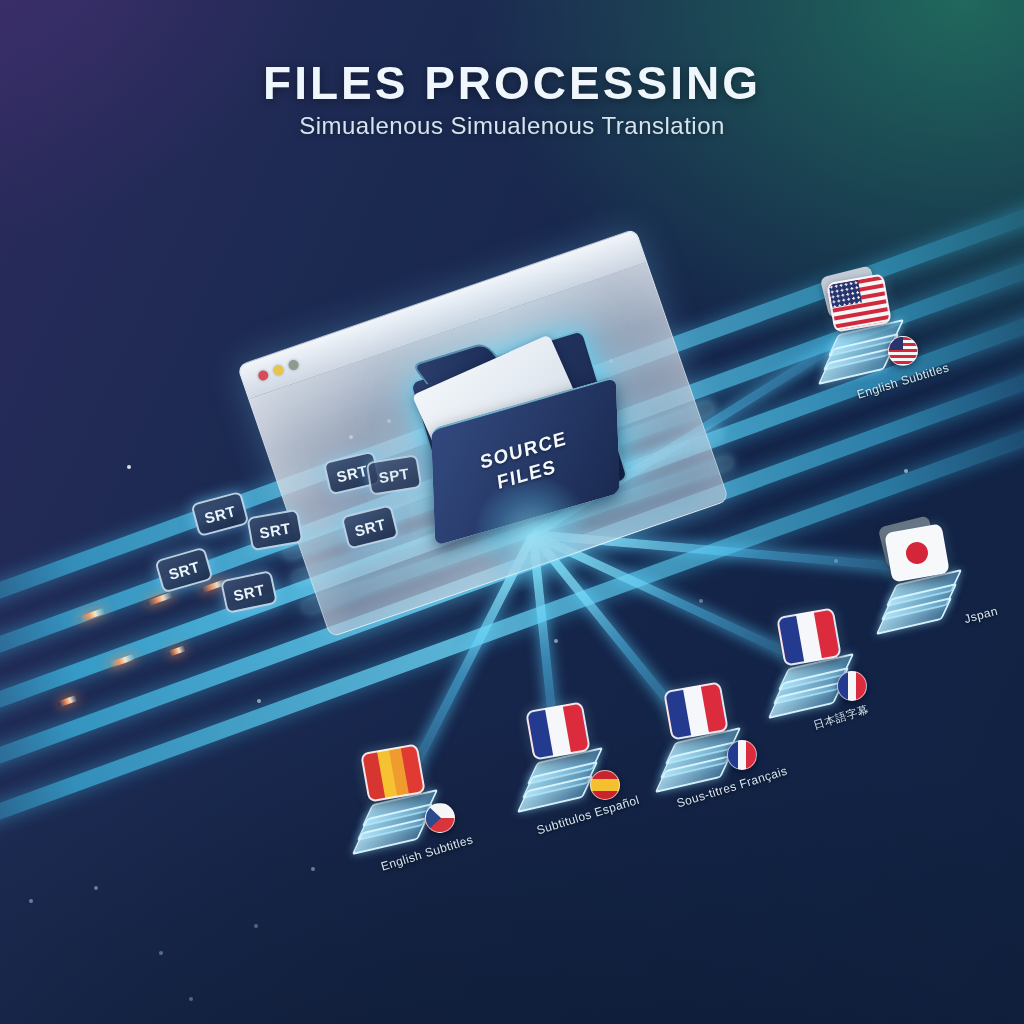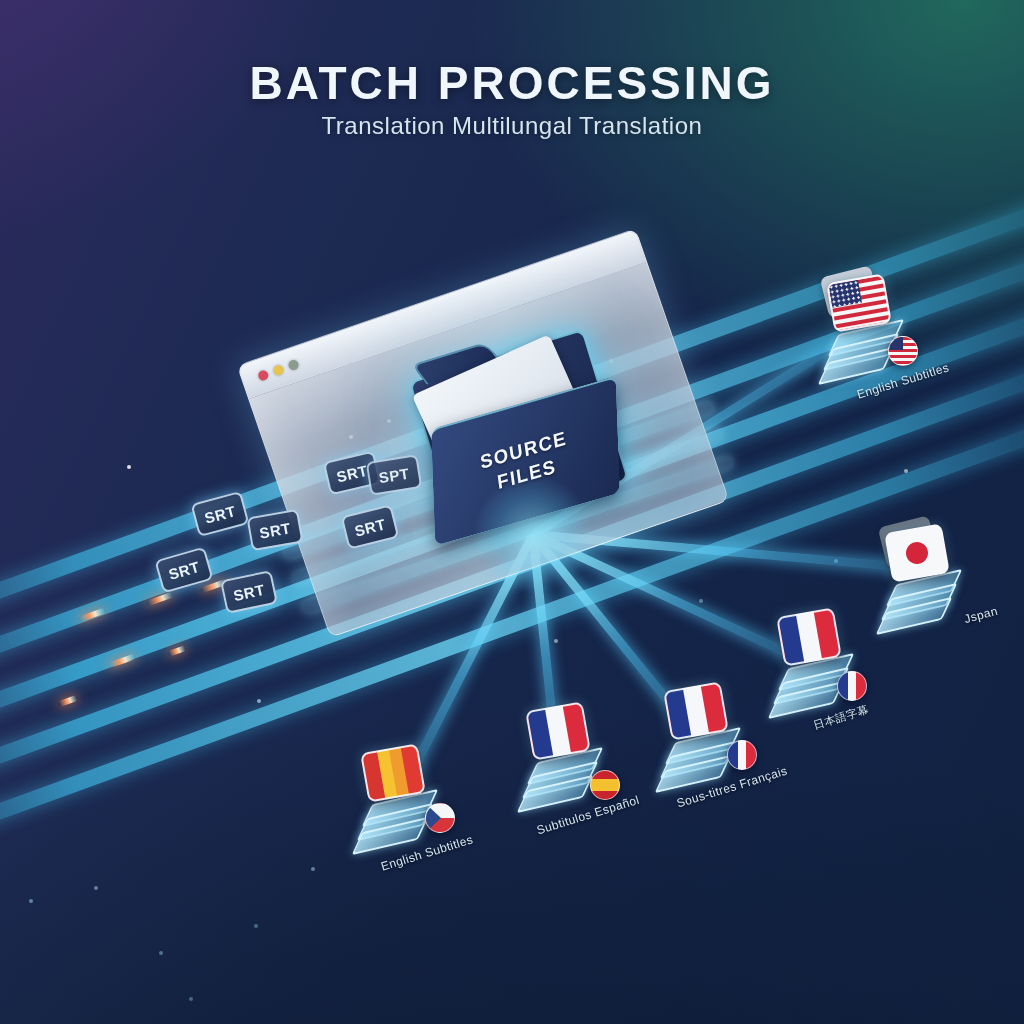--- a/index.html
+++ b/index.html
@@ -187,22 +187,22 @@
   <div class="spark sk5"></div>
   <div class="spark sk6"></div>
 
   <div class="fan f1"></div>
   <div class="fan f2"></div>
   <div class="fan f3"></div>
   <div class="fan f4"></div>
   <div class="fan f5"></div>
   <div class="fan f6"></div>
 
-  <div class="title">BATCH PROCESSING</div>
-  <div class="subtitle">Translation Multilungal Translation</div>
+  <div class="title">FILES PROCESSING</div>
+  <div class="subtitle">Simualenous Simualenous Translation</div>
 
   <div class="window">
     <div class="glare"></div>
     <div class="win-beam wb1"></div>
     <div class="win-beam wb2"></div>
     <div class="win-beam wb3"></div>
     <div class="chrome">
       <span class="tl r"></span>
       <span class="tl y"></span>
       <span class="tl g"></span>

